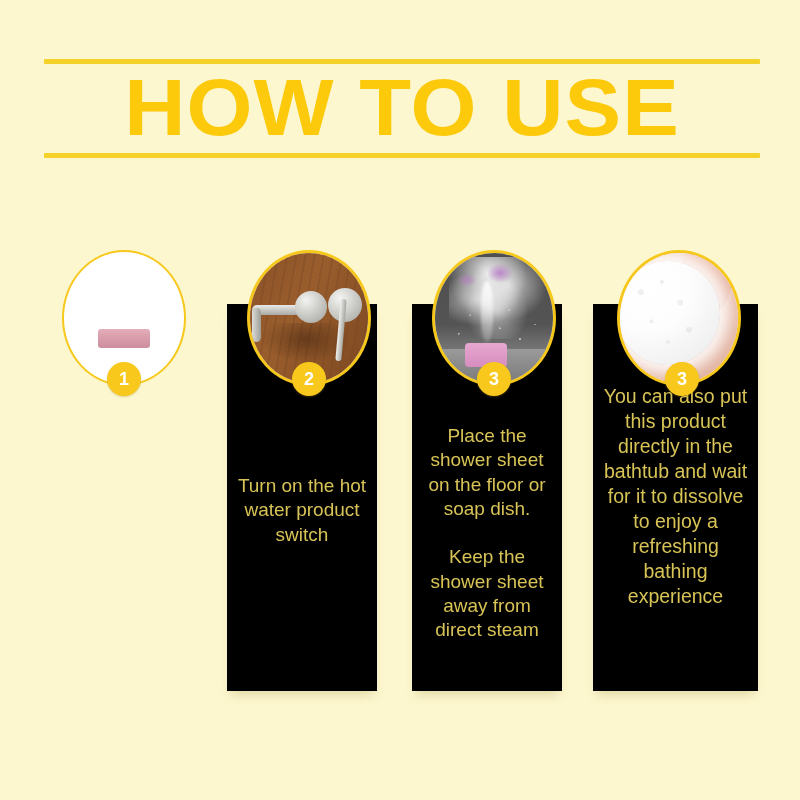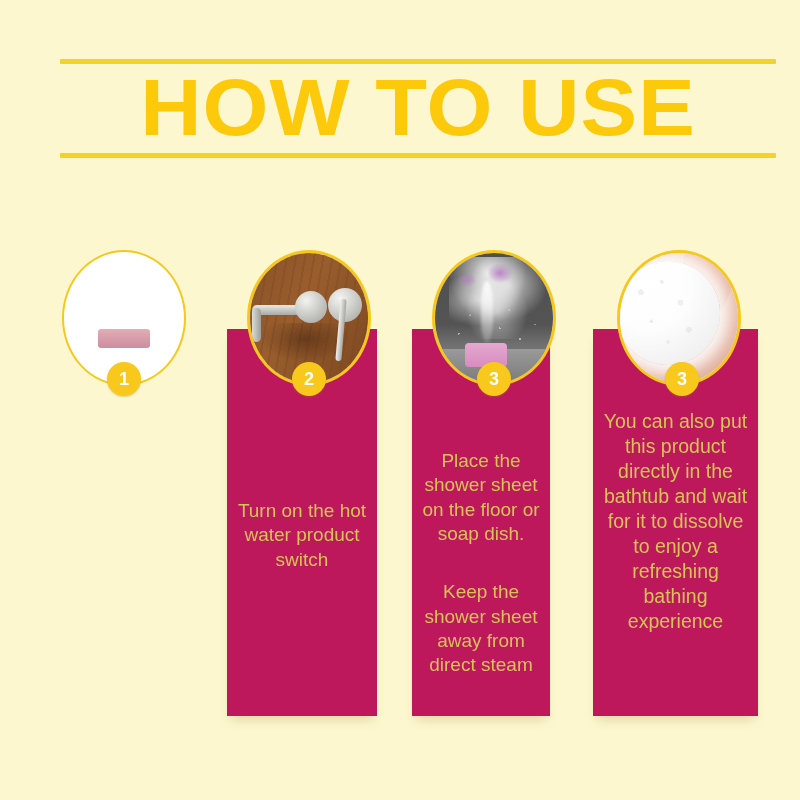--- a/index.html
+++ b/index.html
@@ -5,21 +5,21 @@
   html,body{margin:0;padding:0;}
   body{
     width:800px;height:800px;overflow:hidden;
     background:#fdf7cf;
     font-family:"Liberation Sans", sans-serif;
     position:relative;
   }
 
   
   #header{
-    position:absolute;left:60px;top:55px;width:716px;height:105px;
+    position:absolute;left:44px;top:55px;width:716px;height:105px;
   }
   .rule{
     position:absolute;left:0;width:716px;height:5px;
     background:#f4d22a;border-radius:1px;
   }
   .rule.top{top:4px;}
   .rule.bottom{top:98px;}
   #page-title{
     position:absolute;left:0;top:8px;width:716px;height:90px;
     display:flex;align-items:center;justify-content:center;
@@ -32,46 +32,46 @@
     transform-origin:center;
     white-space:nowrap;
     line-height:1;
   }
 
   
   #cards{position:absolute;left:0;top:0;width:800px;height:800px;}
 
   .card{
     position:absolute;
-    top:329px;
+    top:304px;
     height:387px;
-    background:#be185d;
+    background:#000000;
     box-shadow:0 8px 10px -4px rgba(150,140,70,0.28);
   }
   .card.c0{left:42px;width:150px;}
   .card.c1{left:227px;width:150px;}
-  .card.c2{left:412px;width:138px;}
+  .card.c2{left:412px;width:150px;}
   .card.c3{left:593px;width:165px;}
 
   .card-body{
     position:absolute;left:0;width:100%;
     box-sizing:border-box;
     padding:0 8px;
     text-align:center;
     color:#d7c356;
     font-size:19px;
     line-height:1.28;
   }
   .card.c0 .card-body{top:165px;}
   .card.c1 .card-body{top:170px;}
   .card.c2 .card-body{top:120px;}
   .card.c3 .card-body{top:80px;}
   .card.c3 .card-body{font-size:19.5px;}
   .para{margin:0;}
-  .para + .para{margin-top:34px;}
+  .para + .para{margin-top:24px;}
 
   
   .medallion{
     position:absolute;
     width:124px;height:136px;
     top:250px;
     border-radius:50%;
     border:3px solid #f7c81c;
     overflow:hidden;
     box-sizing:border-box;

